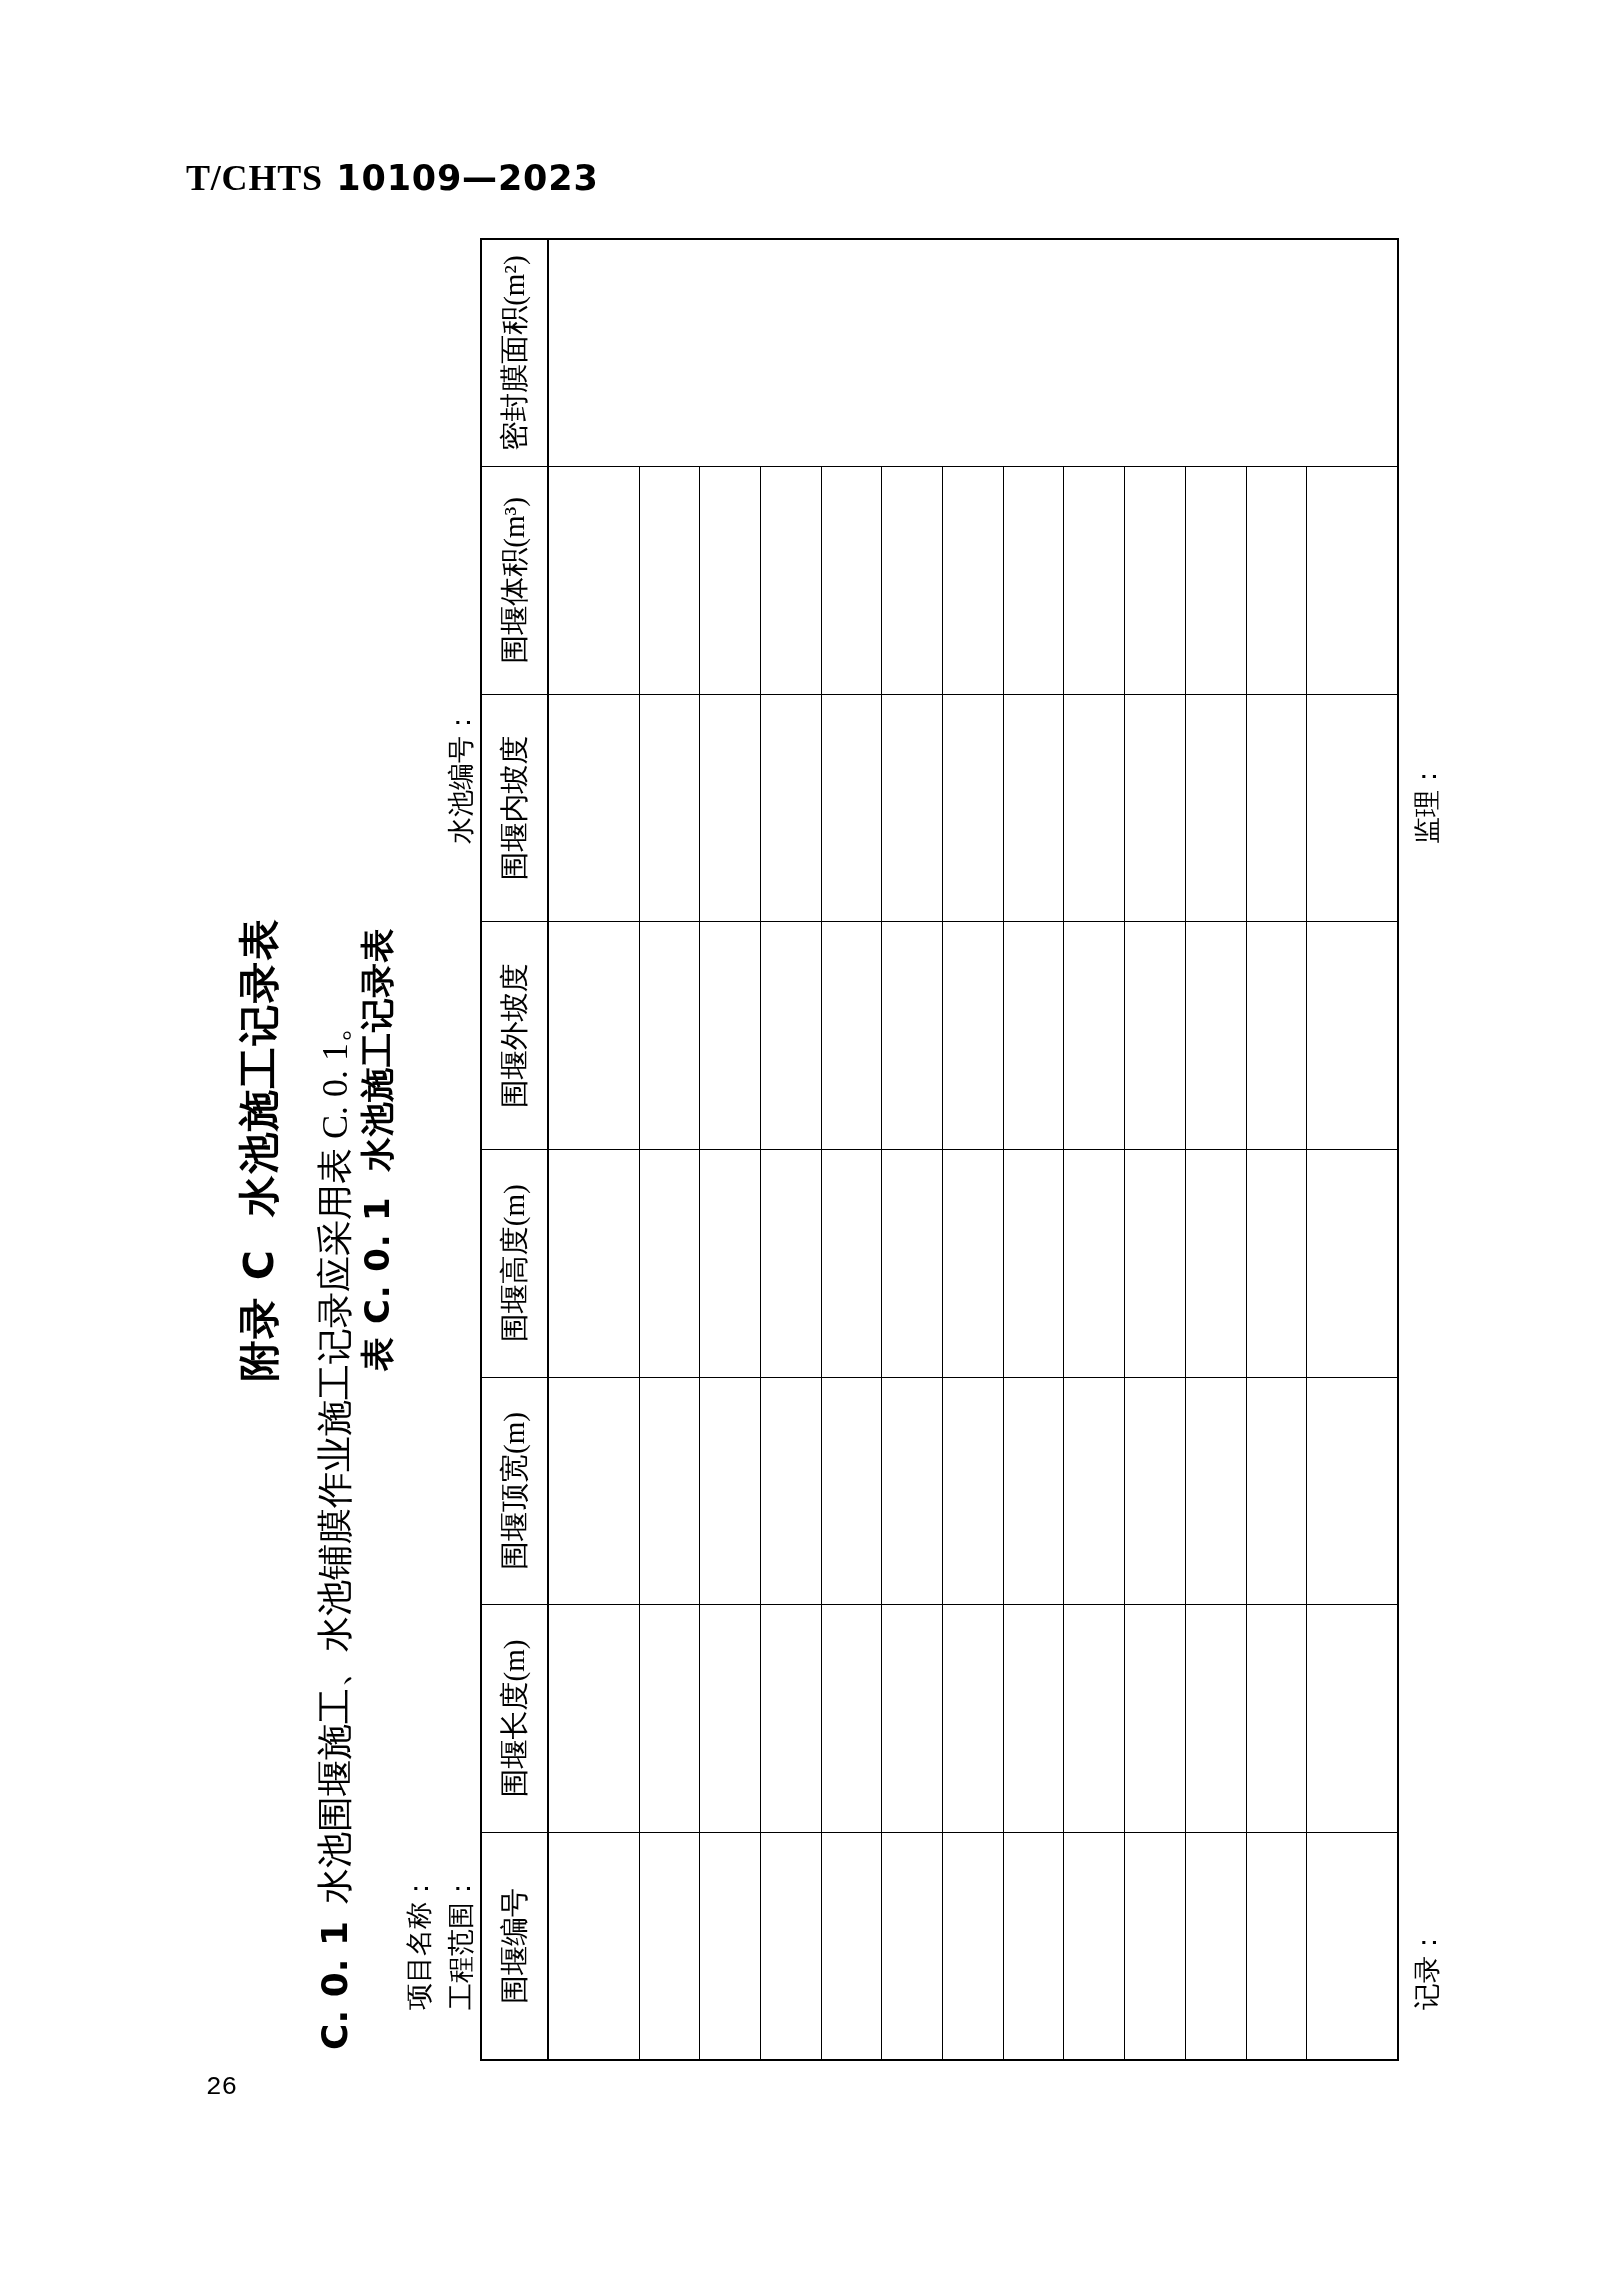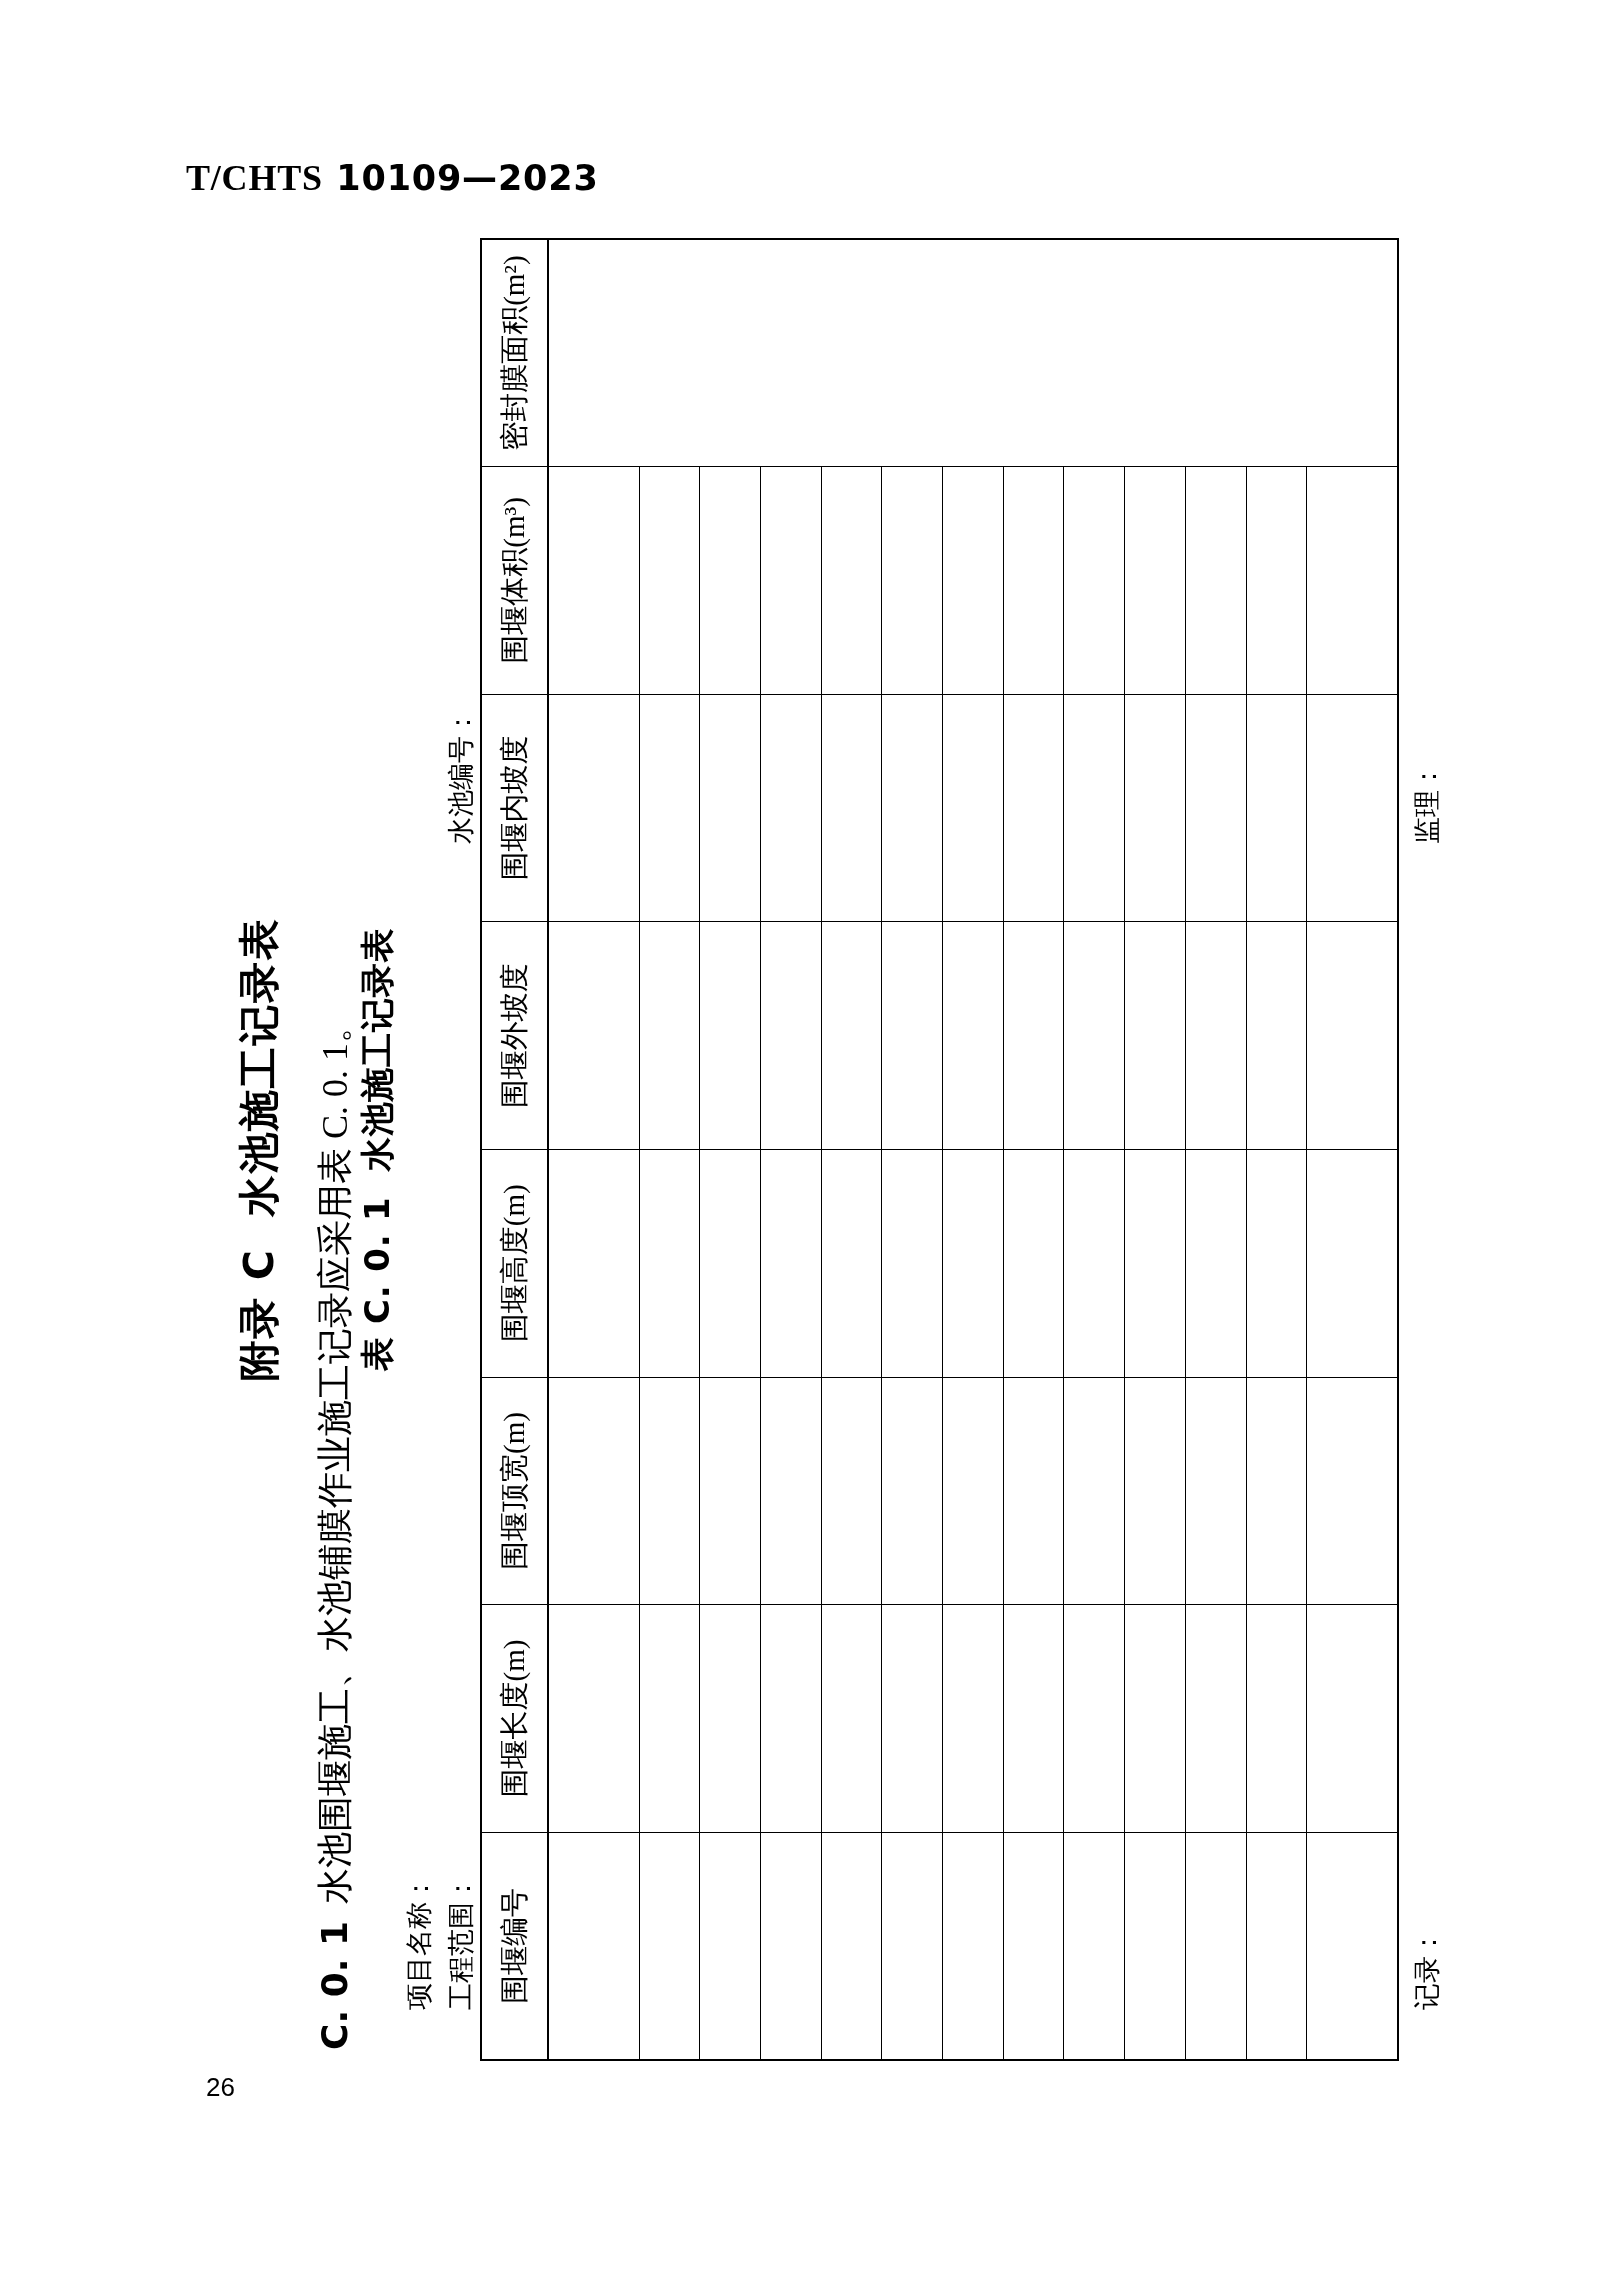--- a/index.html
+++ b/index.html
@@ -41,21 +41,21 @@
     font-weight: 600;
     font-size: 35px;
     margin-left: 13.5px;
     letter-spacing: 0.8px;
   }
   .page-number {
     position: absolute;
     left: 206px;
     top: 2072px;
     font-size: 26px;
-    font-family: Liberation Sans, sans-serif;
+    font-family: Liberation Mono, monospace;
   }
 
   
   .landscape {
     position: absolute;
     left: 0; top: 0;
     width: 2295px;
     height: 1624px;
     transform-origin: 0 0;
     transform: rotate(-90deg) translateX(-2295px);

